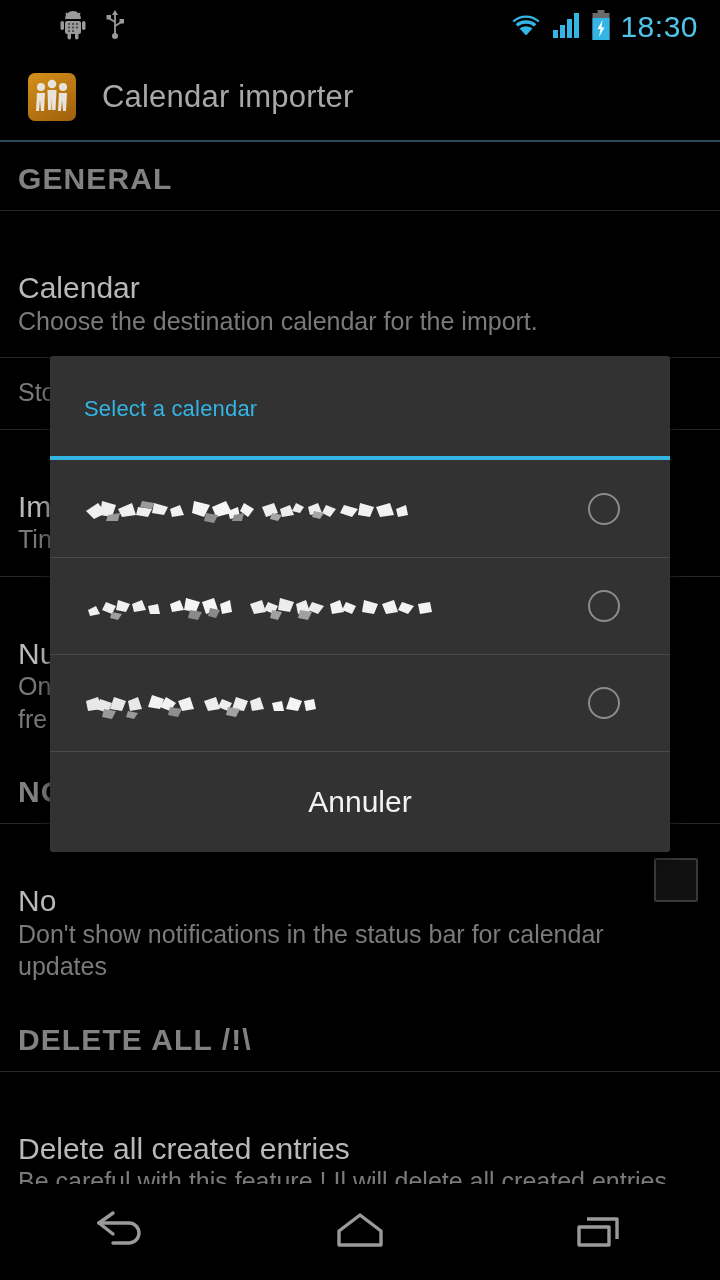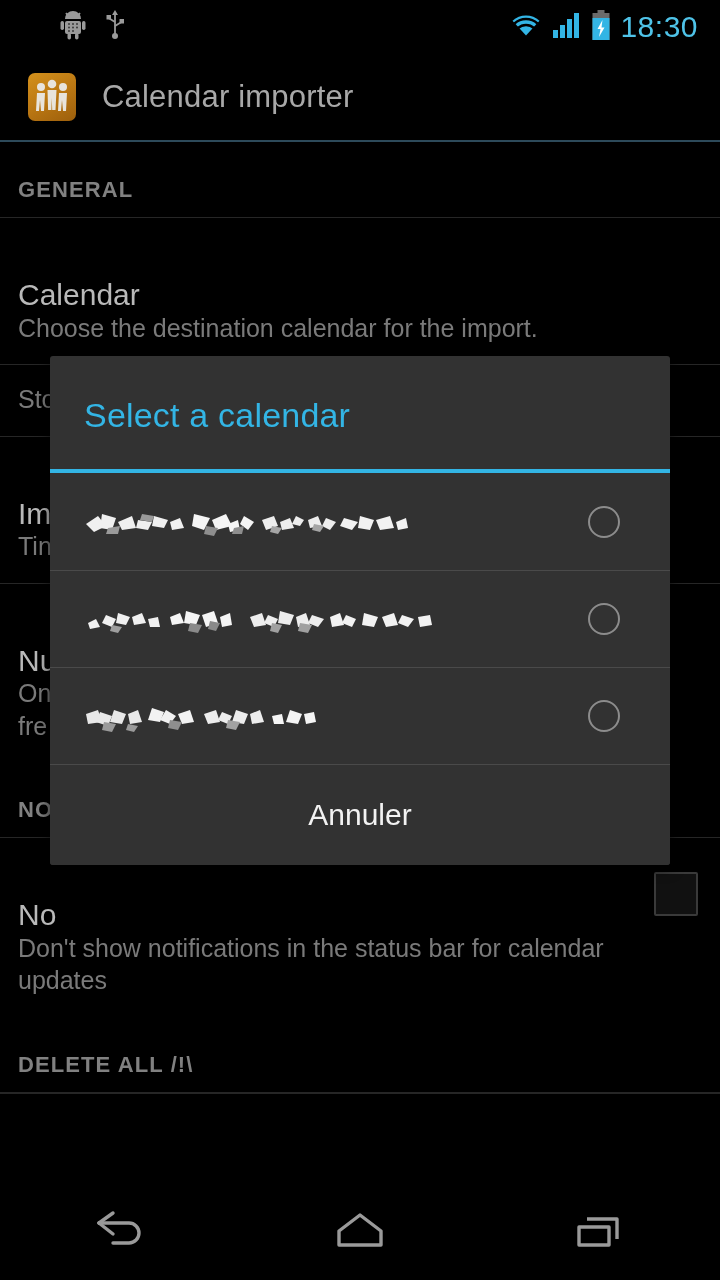--- a/index.html
+++ b/index.html
@@ -43,22 +43,22 @@
     font-weight:400; letter-spacing:0.2px;
   }
   .ab-divider {
     position:absolute; top:140px; left:0; width:720px; height:2px;
     background:#2d4a5a;
   }
 
   
   .settings { position:absolute; top:142px; left:0; width:720px; }
   .sec-header {
-    color:#818181; font-size:22px; font-weight:bold;
-    letter-spacing:1.1px; padding:35px 0 14px 18px;
+    color:#818181; font-size:30px; font-weight:bold;
+    letter-spacing:1.1px; padding:20px 0 14px 18px;
   }
   .sec-rule { height:1px; background:#262626; width:100%; }
   .pref { padding:18px 18px 20px 18px; position:relative; }
   .pref-title { color:#b9b9b9; font-size:30px; font-weight:400; line-height:1.12;margin-top:42px; }
   .pref-sum {
     color:#7a7a7a; font-size:25px; line-height:1.30;
     max-width:660px;
   }
   .pref-check {
     position:absolute; right:22px; top:34px;
@@ -68,21 +68,21 @@
 
   
   .scrim { position:absolute; inset:0; background:transparent; }
   .dialog {
     position:absolute; left:50px; top:356px; width:620px;
     background:#323232; border-radius:3px;
     box-shadow:0 3px 14px rgba(0,0,0,0.72);
     overflow:hidden;
   }
   .dlg-title {
-    color:#33B5E5; font-size:34px; font-weight:400;
+    color:#33B5E5; font-size:22px; font-weight:400;
     padding:40px 0 34px 34px; letter-spacing:0.2px;
   }
   .dlg-title-rule { height:4px; background:#33B5E5; width:100%; }
   .dlg-list { background:#323232; }
   .dlg-row {
     height:97px; display:flex; align-items:center;
     padding:0 24px 0 32px; position:relative;
   }
   .dlg-row + .dlg-row { border-top:1px solid #4a4a4a; }
   .row-label { flex:1; height:40px; position:relative; overflow:hidden; }
@@ -231,20 +231,24 @@
 
     <div class="pref">
       <div class="pref-title">No</div>
       <div class="pref-sum" style="max-width:600px;">Don't show notifications in the status bar for calendar updates</div>
       <div class="pref-check"></div>
     </div>
 
     <div class="sec-header">DELETE ALL /!\</div>
     <div class="sec-rule"></div>
 
+    <div class="pref">
+      <div class="pref-title">Delete all created entries</div>
+      <div class="pref-sum">Be careful with this feature ! Il will delete all created entries by Lotus Launcher in your calendar !</div>
+    </div>
     <div class="sec-rule"></div>
   </div>
 
   <div class="scrim"></div>
   <div class="dialog">
     <div class="dlg-title">Select a calendar</div>
     <div class="dlg-title-rule"></div>
 
     <div class="dlg-list">
 

